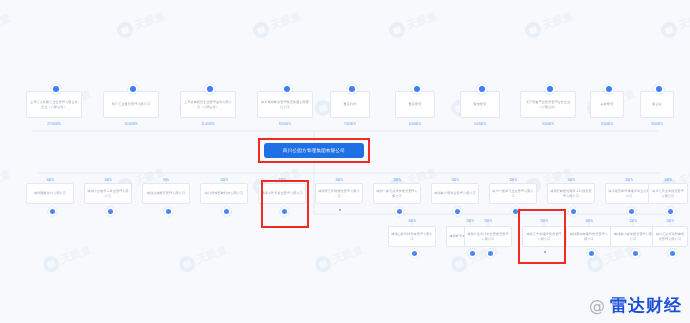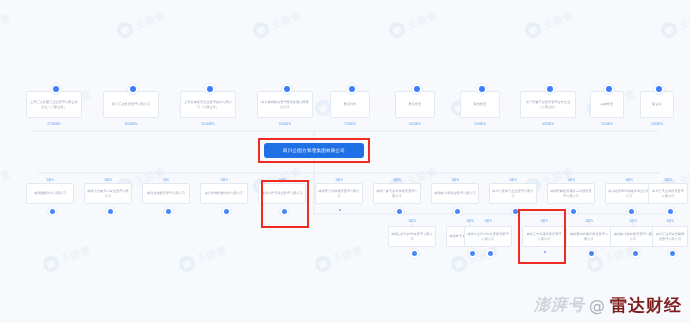--- a/index.html
+++ b/index.html
@@ -71,21 +71,21 @@
     position:absolute;right:8px;bottom:6px;z-index:7;
     display:flex;align-items:center;gap:4px;
     font-size:17px;color:#9aa3af;font-weight:700;
     letter-spacing:1px;white-space:nowrap;
     font-family:"DejaVu Sans",sans-serif;
   }
   #source-wm .ph{
     color:#cdd3db;font-style:italic;font-size:16px;
   }
   #source-wm .at{color:#aab2bd;font-weight:400;font-size:16px;}
-  #source-wm .name{color:#7f1d1d;}
+  #source-wm .name{color:#1d4ed8;}
 </style>
 </head>
 <body>
 
 <div id="watermarks">
     <div class="wm" style="left: -20px; top: 16px;">
       <span class="wm-txt">天眼查</span>
     </div>
     <div class="wm" style="left: 116px; top: 16px;">
       <span class="wm-ball"></span>
@@ -447,16 +447,15 @@
   <div id="center-node" style="left: 264px; top: 143px; width: 100px; height: 15px;">
     <span class="label">四川公园方管理集团有限公司</span>
   </div>
 
   <div class="hl" style="left:258px;top:138px;width:112px;height:25px;"></div>
   <div class="hl" style="left:261px;top:180px;width:48px;height:48px;"></div>
   <div class="hl" style="left:518px;top:209px;width:48px;height:55px;"></div>
 </div>
 
 <div id="source-wm">
-  <span class="ph">澎湃号</span>
   <span class="at">@</span>
   <span class="name">雷达财经</span>
 </div>
 
 </body></html>

